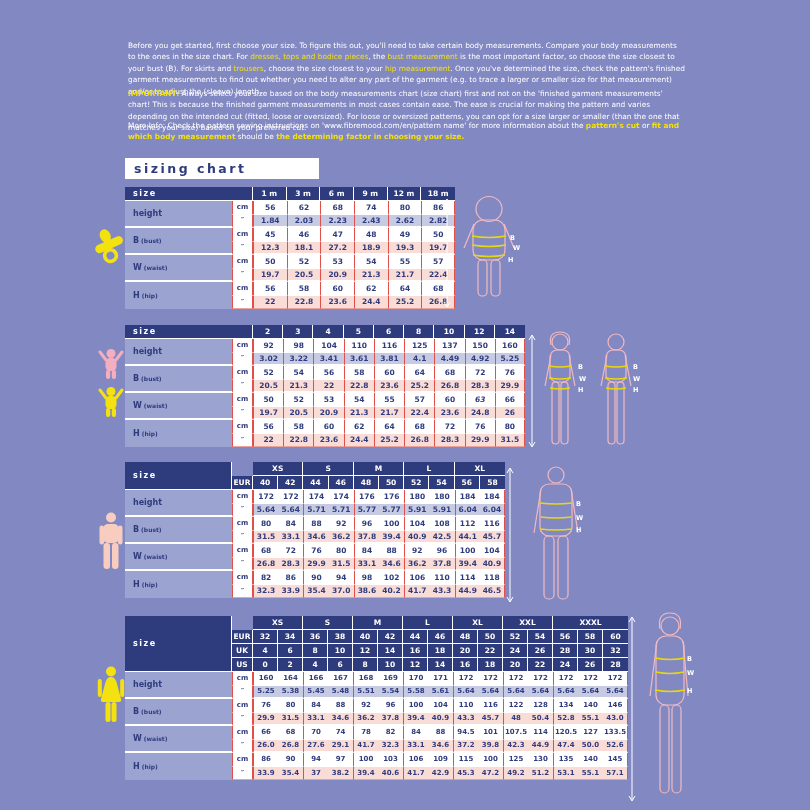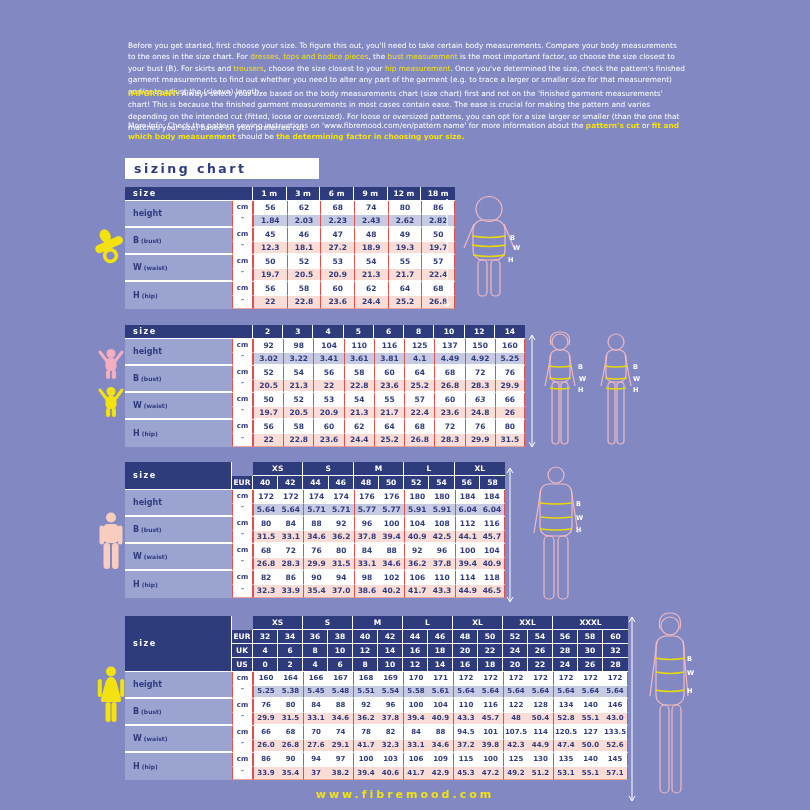--- a/index.html
+++ b/index.html
@@ -746,14 +746,13 @@
     <rect class="outline" x="36" y="95" width="9" height="88" rx="4.5"></rect>
     <rect class="outline" x="48" y="95" width="9" height="88" rx="4.5"></rect>
     <path class="ybar" d="M31,48 Q46,51 61,48"></path>
     <path class="ybar" d="M32,62 Q46,65 60,62"></path>
     <path class="ybar" d="M31,80 Q46,83 61,80"></path>
     <text class="wletter" x="63" y="51">B</text>
     <text class="wletter" x="63" y="65">W</text>
     <text class="wletter" x="63" y="83">H</text>
   </svg>
 
-  <div class="footer">www.fibremood.com</div>
 </div>
 
 </body></html>

